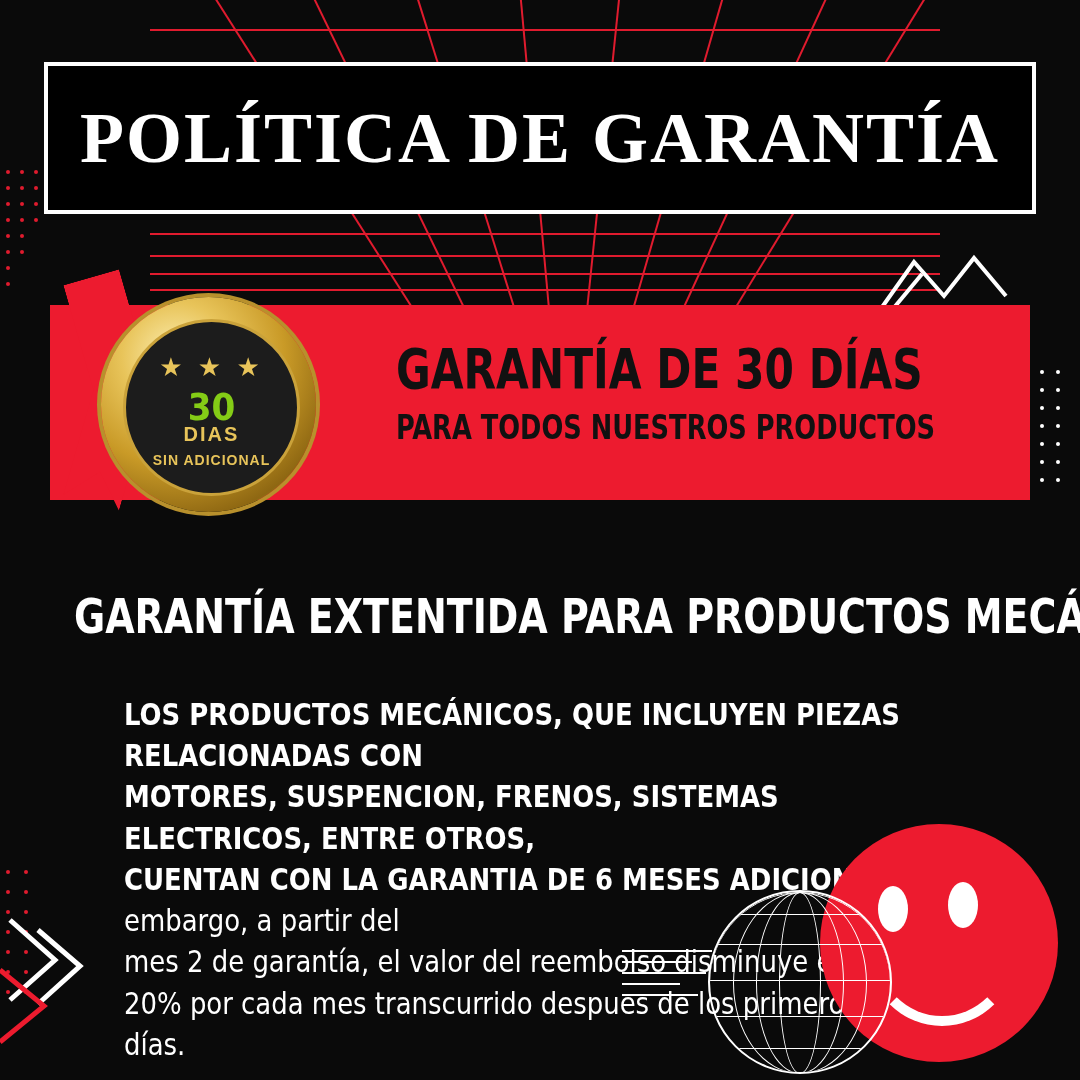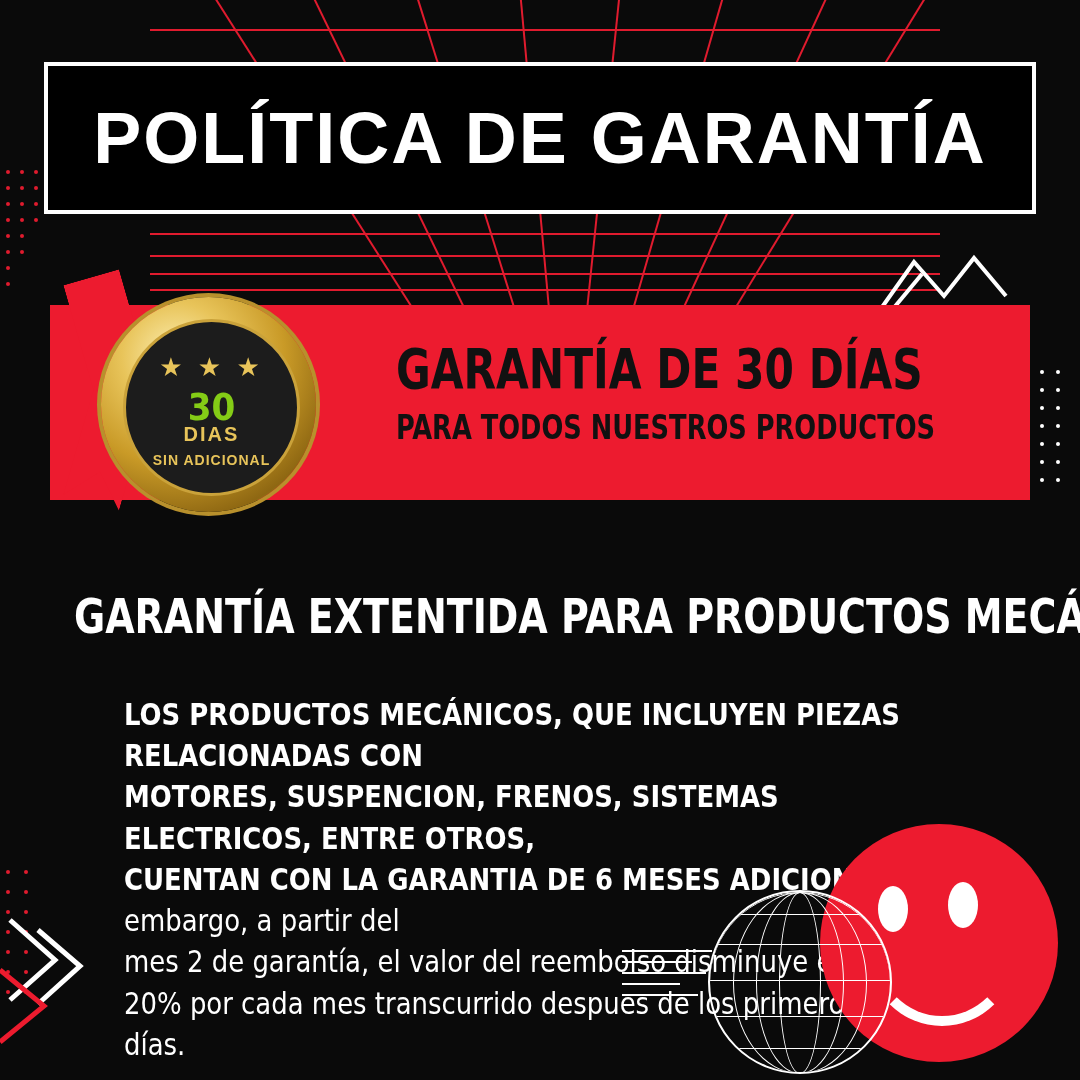--- a/index.html
+++ b/index.html
@@ -78,21 +78,21 @@
     display: flex;
     align-items: center;
     justify-content: center;
     box-sizing: border-box;
   }
   .title-text {
     color: #ffffff;
     font-size: 72px;
     font-weight: bold;
     letter-spacing: 2px;
-    font-family: Liberation Sans, sans-serif;
+    font-family: Liberation Serif, serif;
     white-space: nowrap;
   }
 
   
   .red-banner {
     position: absolute;
     left: 50px;
     top: 305px;
     width: 980px;
     height: 195px;

